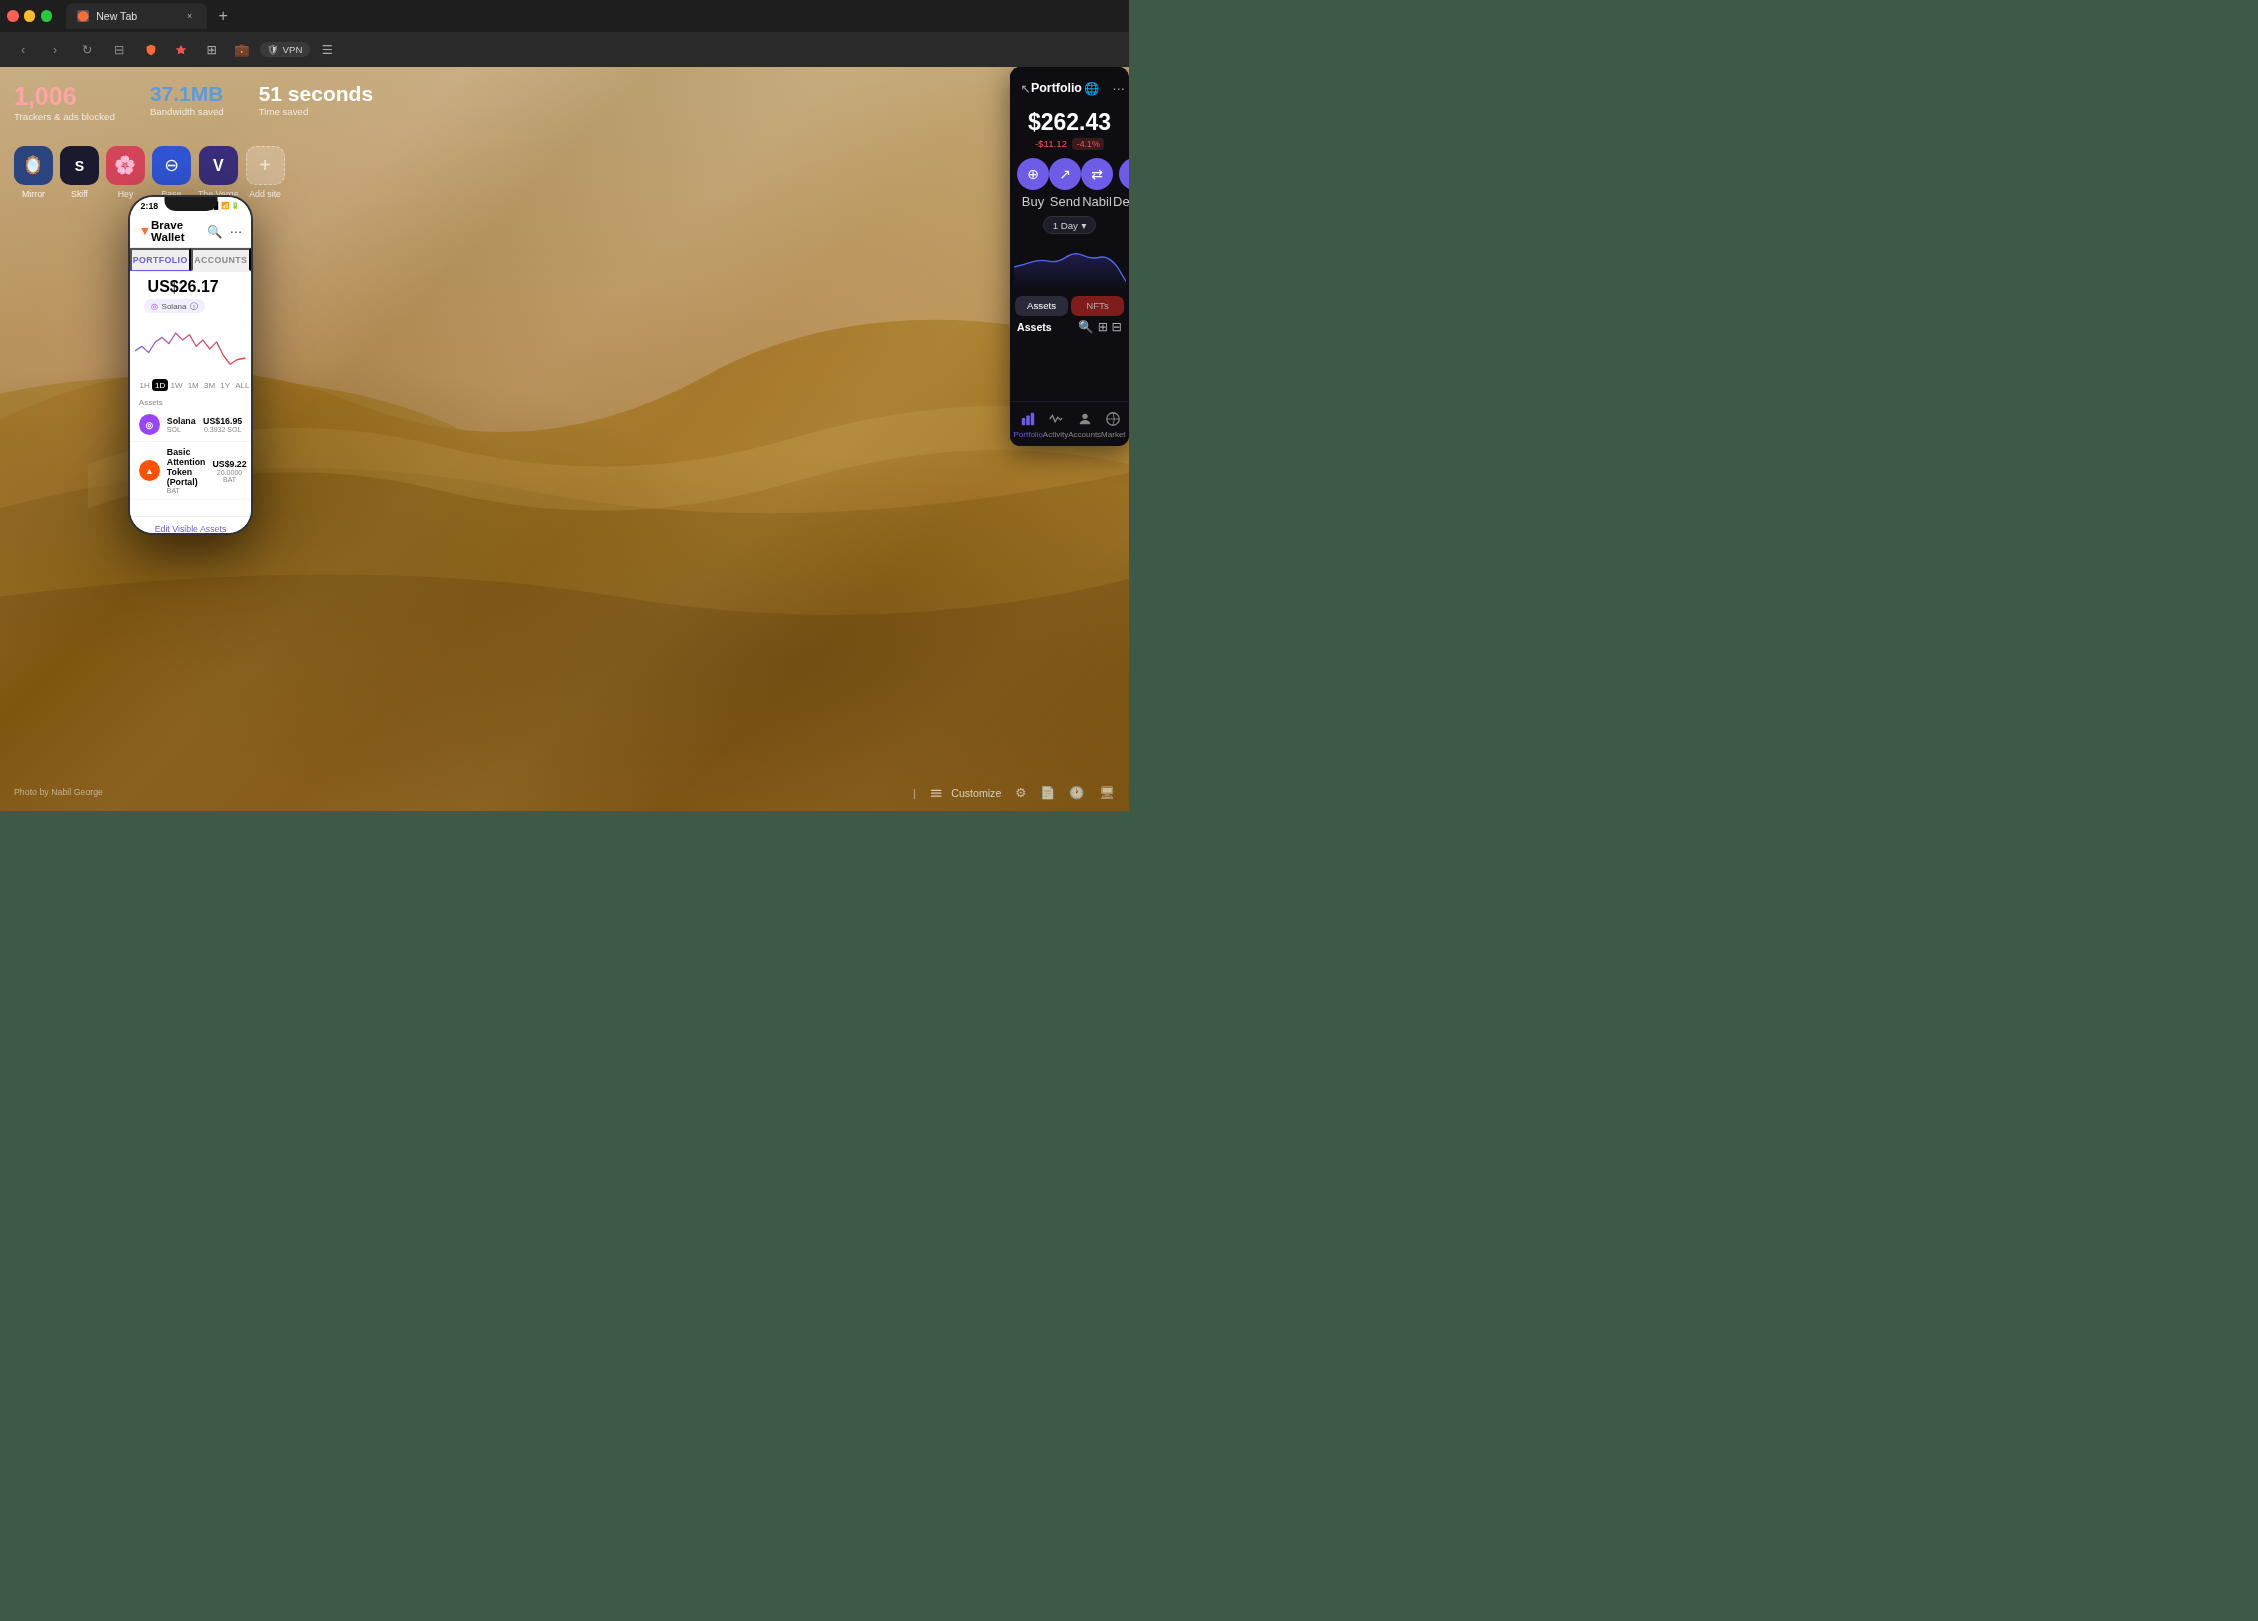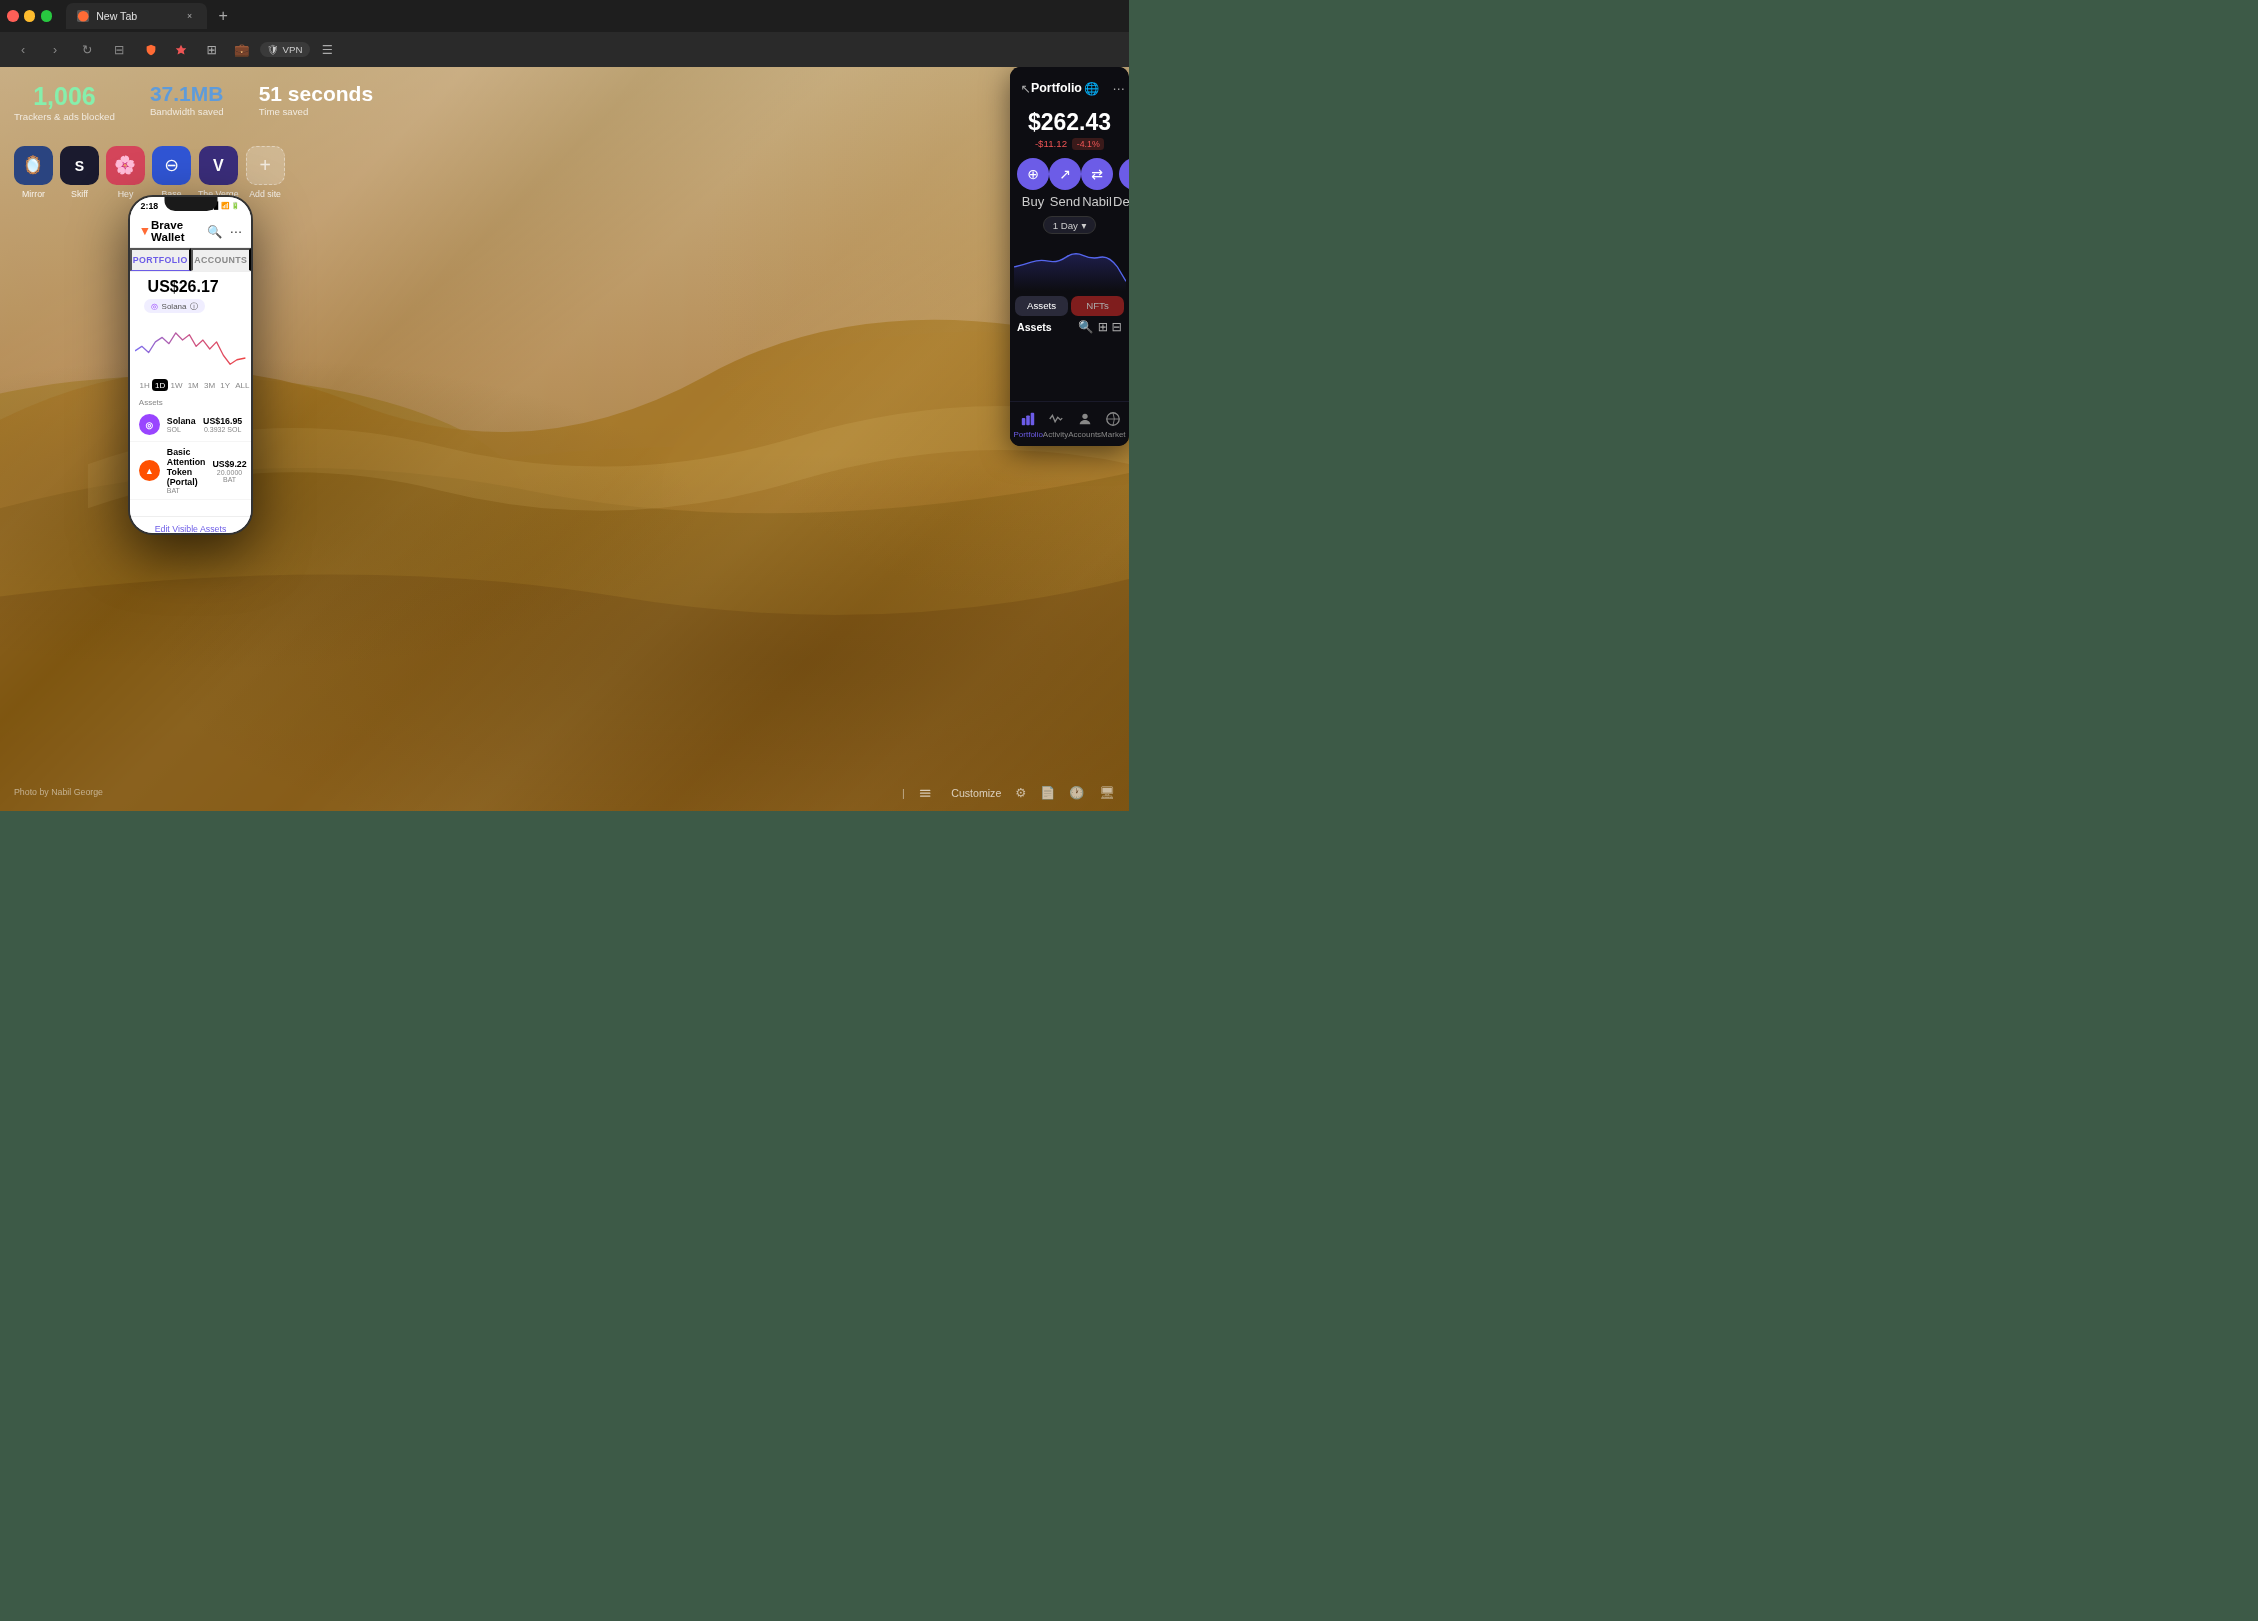--- a/index.html
+++ b/index.html
@@ -182,21 +182,21 @@
     }
 
     .stat-item {}
 
     .stat-value {
       font-size: 25px;
       font-weight: 700;
       line-height: 1.2;
     }
 
-    .stat-value.orange { color: #86efac; text-align: center; }
+    .stat-value.orange { color: #fca5a5; }
     .stat-value.blue { color: #5e9bda; font-size: 21px; }
     .stat-value.white { color: #ffffff; font-size: 21px; }
 
     .stat-label {
       font-size: 9.7px;
       color: rgba(255,255,255,0.75);
       font-weight: 400;
     }
 
     
@@ -263,21 +263,21 @@
       background: transparent;
       border: none;
       color: rgba(255,255,255,0.6);
       cursor: pointer;
       font-size: 12.4px;
     }
 
     .customize-btn {
       display: flex;
       align-items: center;
-      gap: 20px;
+      gap: 9px;
       font-size: 10.6px;
       color: rgba(255,255,255,0.7);
       background: transparent;
       border: none;
       cursor: pointer;
     }
 
     
     .wallet-panel {
       position: absolute;

